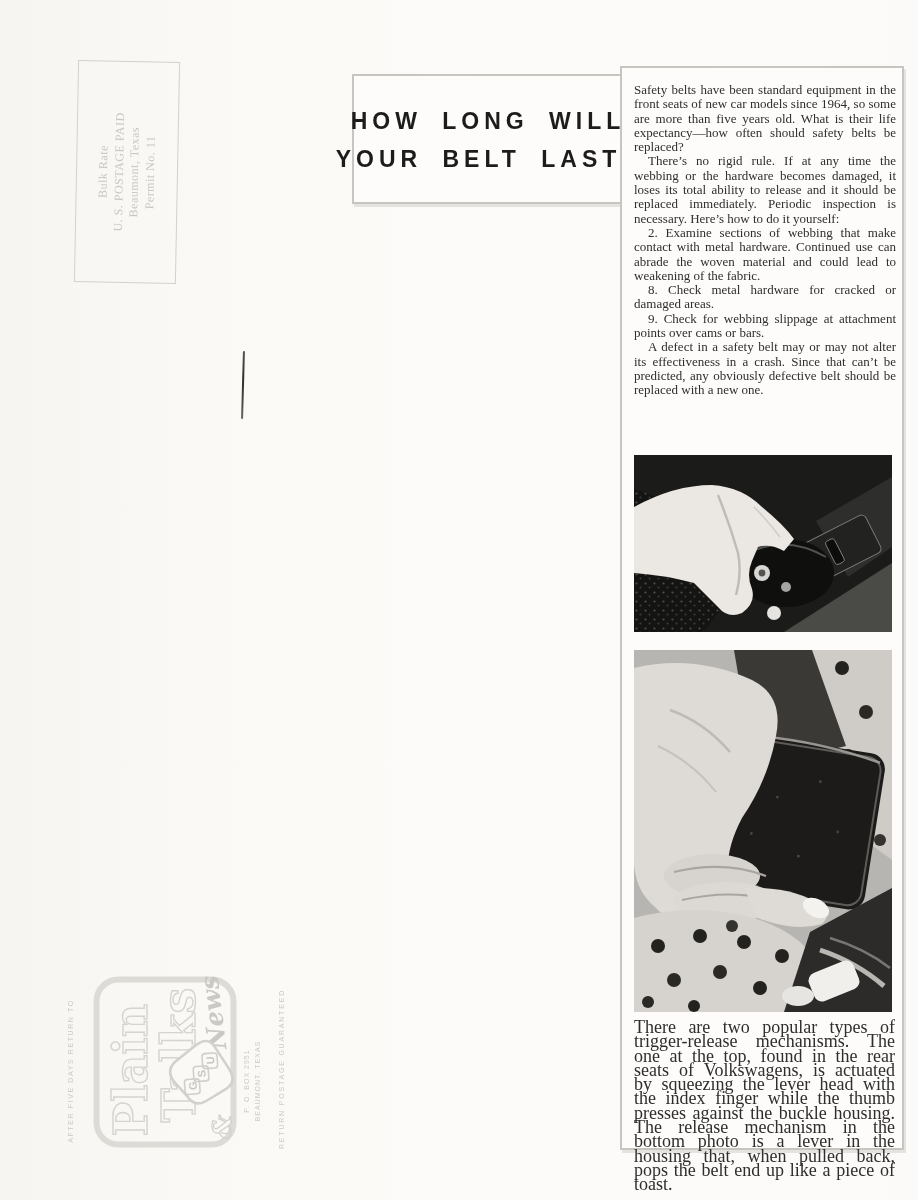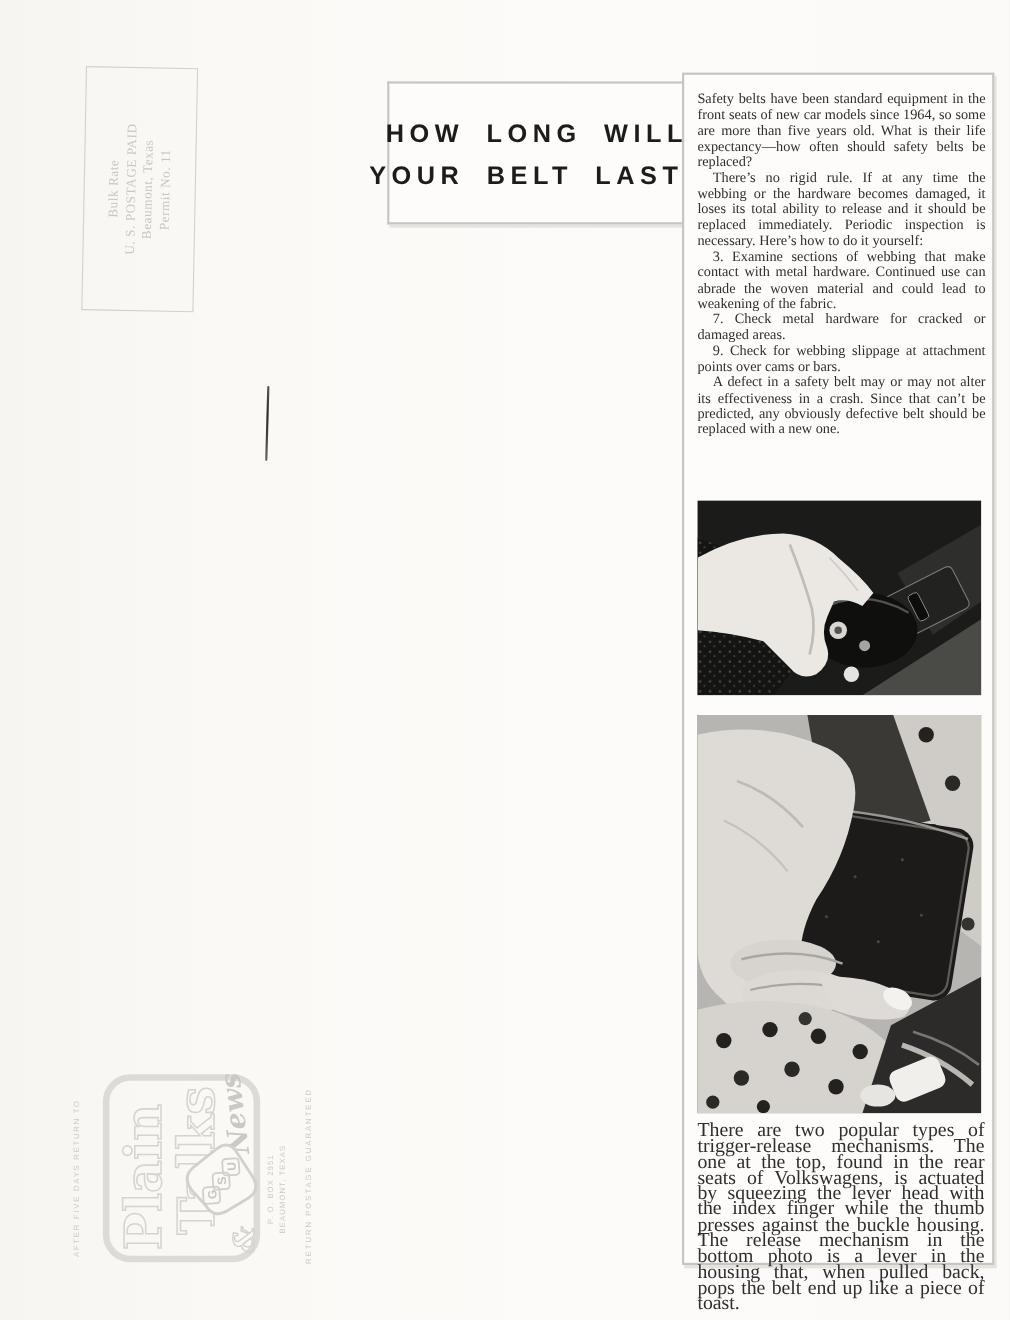--- a/index.html
+++ b/index.html
@@ -91,22 +91,22 @@
 
   <div class="title-box">
     <div class="title-line">HOW LONG WILL</div>
     <div class="title-line">YOUR BELT LAST?</div>
   </div>
 
   <div class="article-box">
     <div class="body-text">
       <p>Safety belts have been standard equipment in the front seats of new car models since 1964, so some are more than five years old. What is their life expectancy—how often should safety belts be replaced?</p>
       <p class="pi">There’s no rigid rule. If at any time the webbing or the hardware becomes damaged, it loses its total ability to release and it should be replaced immediately. Periodic inspection is necessary. Here’s how to do it yourself:</p>
-      <p class="pi">3.  Examine sections of webbing that make contact with metal hardware. Continued use can abrade the woven material and could lead to weakening of the fabric.</p>
-      <p class="pi">7.  Check metal hardware for cracked or damaged areas.</p>
+      <p class="pi">2.  Examine sections of webbing that make contact with metal hardware. Continued use can abrade the woven material and could lead to weakening of the fabric.</p>
+      <p class="pi">8.  Check metal hardware for cracked or damaged areas.</p>
       <p class="pi">9.  Check for webbing slippage at attachment points over cams or bars.</p>
       <p class="pi">A defect in a safety belt may or may not alter its effectiveness in a crash. Since that can’t be predicted, any obviously defective belt should be replaced with a new one.</p>
     </div>
 
     <div class="photo photo1" role="img" aria-label="Hand squeezing the lever head of a seat belt buckle">
       <svg width="258" height="177" viewBox="0 0 258 177" xmlns="http://www.w3.org/2000/svg">
         <defs>
           <pattern id="carpet" width="9" height="9" patternUnits="userSpaceOnUse">
             <rect width="9" height="9" fill="#141413"></rect>
             <circle cx="2.5" cy="2.5" r="1.1" fill="#4d4d4a"></circle>

